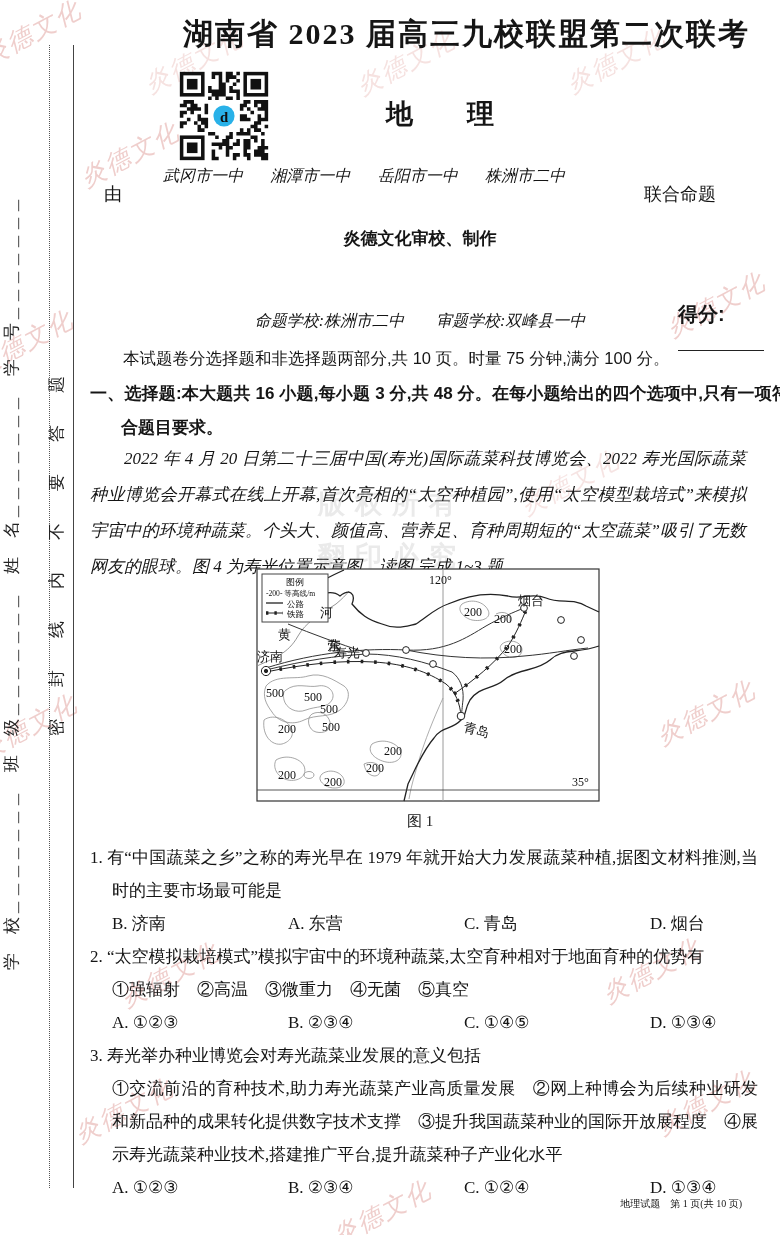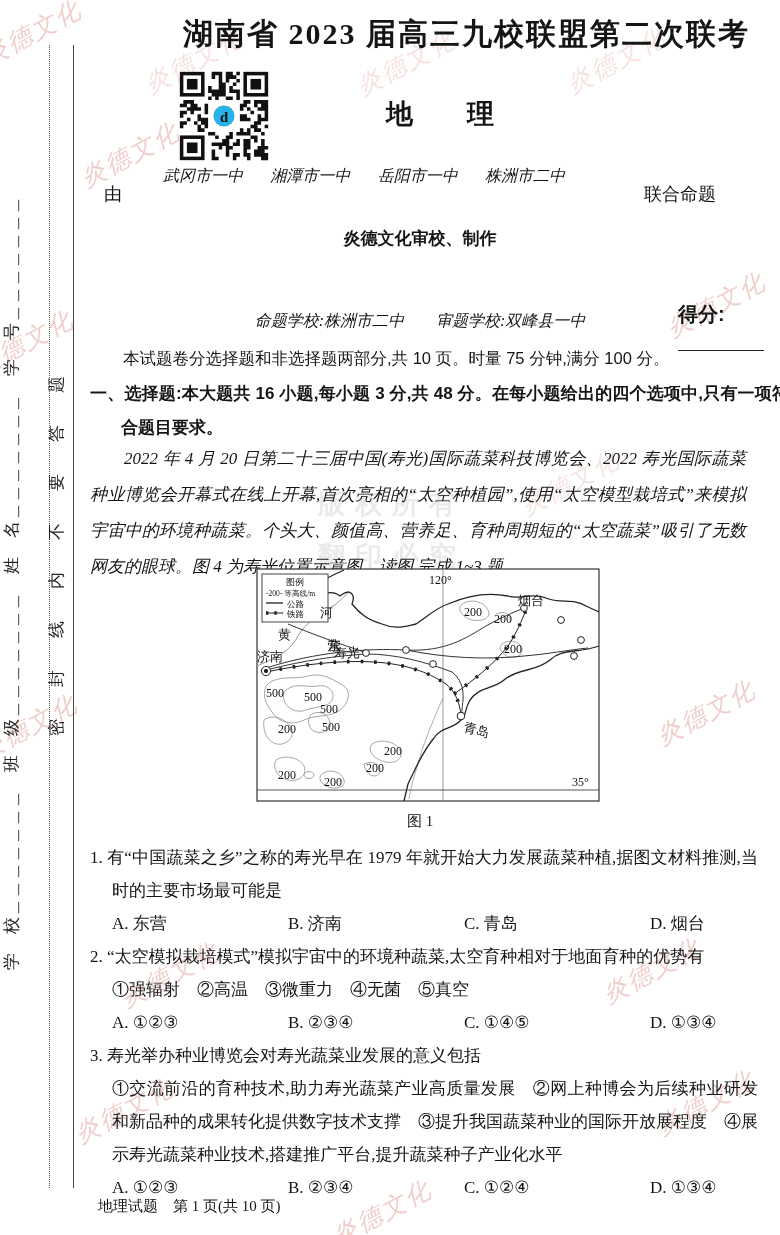--- a/index.html
+++ b/index.html
@@ -39,21 +39,21 @@
   
   .map-wrap{left:256px;top:568px;width:344px;height:234px;}
   .fig-caption{left:90px;top:812px;width:660px;text-align:center;font-size:15px;}
   
   .questions{left:90px;top:841px;width:668px;font-size:17px;line-height:33px;}
   .q p{margin:0;padding-left:22px;text-indent:-22px;text-align:justify;}
   .q p.sub{text-indent:0;}
   .opts{display:flex;padding-left:22px;}
   .opts span{width:176px;}
   .opts span:last-child{width:auto;margin-left:10px;}
-  .footer{left:98px;top:1197px;width:660px;text-align:left;font-size:15px;}
+  .footer{left:82px;top:1197px;width:660px;text-align:right;font-size:10px;}
   
   .wm{position:absolute;font-size:25px;font-style:italic;color:rgba(222,152,148,0.48);
       transform:rotate(-28deg);white-space:nowrap;pointer-events:none;letter-spacing:2px;}
   .stamp{position:absolute;font-size:27px;letter-spacing:10px;color:rgba(90,90,90,0.13);
       font-weight:bold;pointer-events:none;}
   svg text{font-family:"Liberation Serif","DejaVu Serif",serif;fill:#111;}
 </style>
 </head>
 <body>
 
@@ -224,22 +224,22 @@
         <text x="248" y="85">200</text>
       </g>
     </svg>
   </div>
   <div class="abs fig-caption">图 1</div>
 
   <div class="abs questions">
     <div class="q">
       <p class="stem"><span>1.</span> <span>有“中国蔬菜之乡”之称的寿光早在 1979 年就开始大力发展蔬菜种植,据图文材料推测,当时的主要市场最可能是</span></p>
       <div class="opts">
+        <span>B. 济南</span>
         <span>A. 东营</span>
-        <span>B. 济南</span>
         <span>C. 青岛</span>
         <span>D. 烟台</span>
       </div>
     </div>
     <div class="q">
       <p class="stem"><span>2.</span> <span>“太空模拟栽培模式”模拟宇宙中的环境种蔬菜,太空育种相对于地面育种的优势有</span></p>
       <p class="sub" style="padding-left:22px">①强辐射　②高温　③微重力　④无菌　⑤真空</p>
       <div class="opts">
         <span>A. ①②③</span>
         <span>B. ②③④</span>

